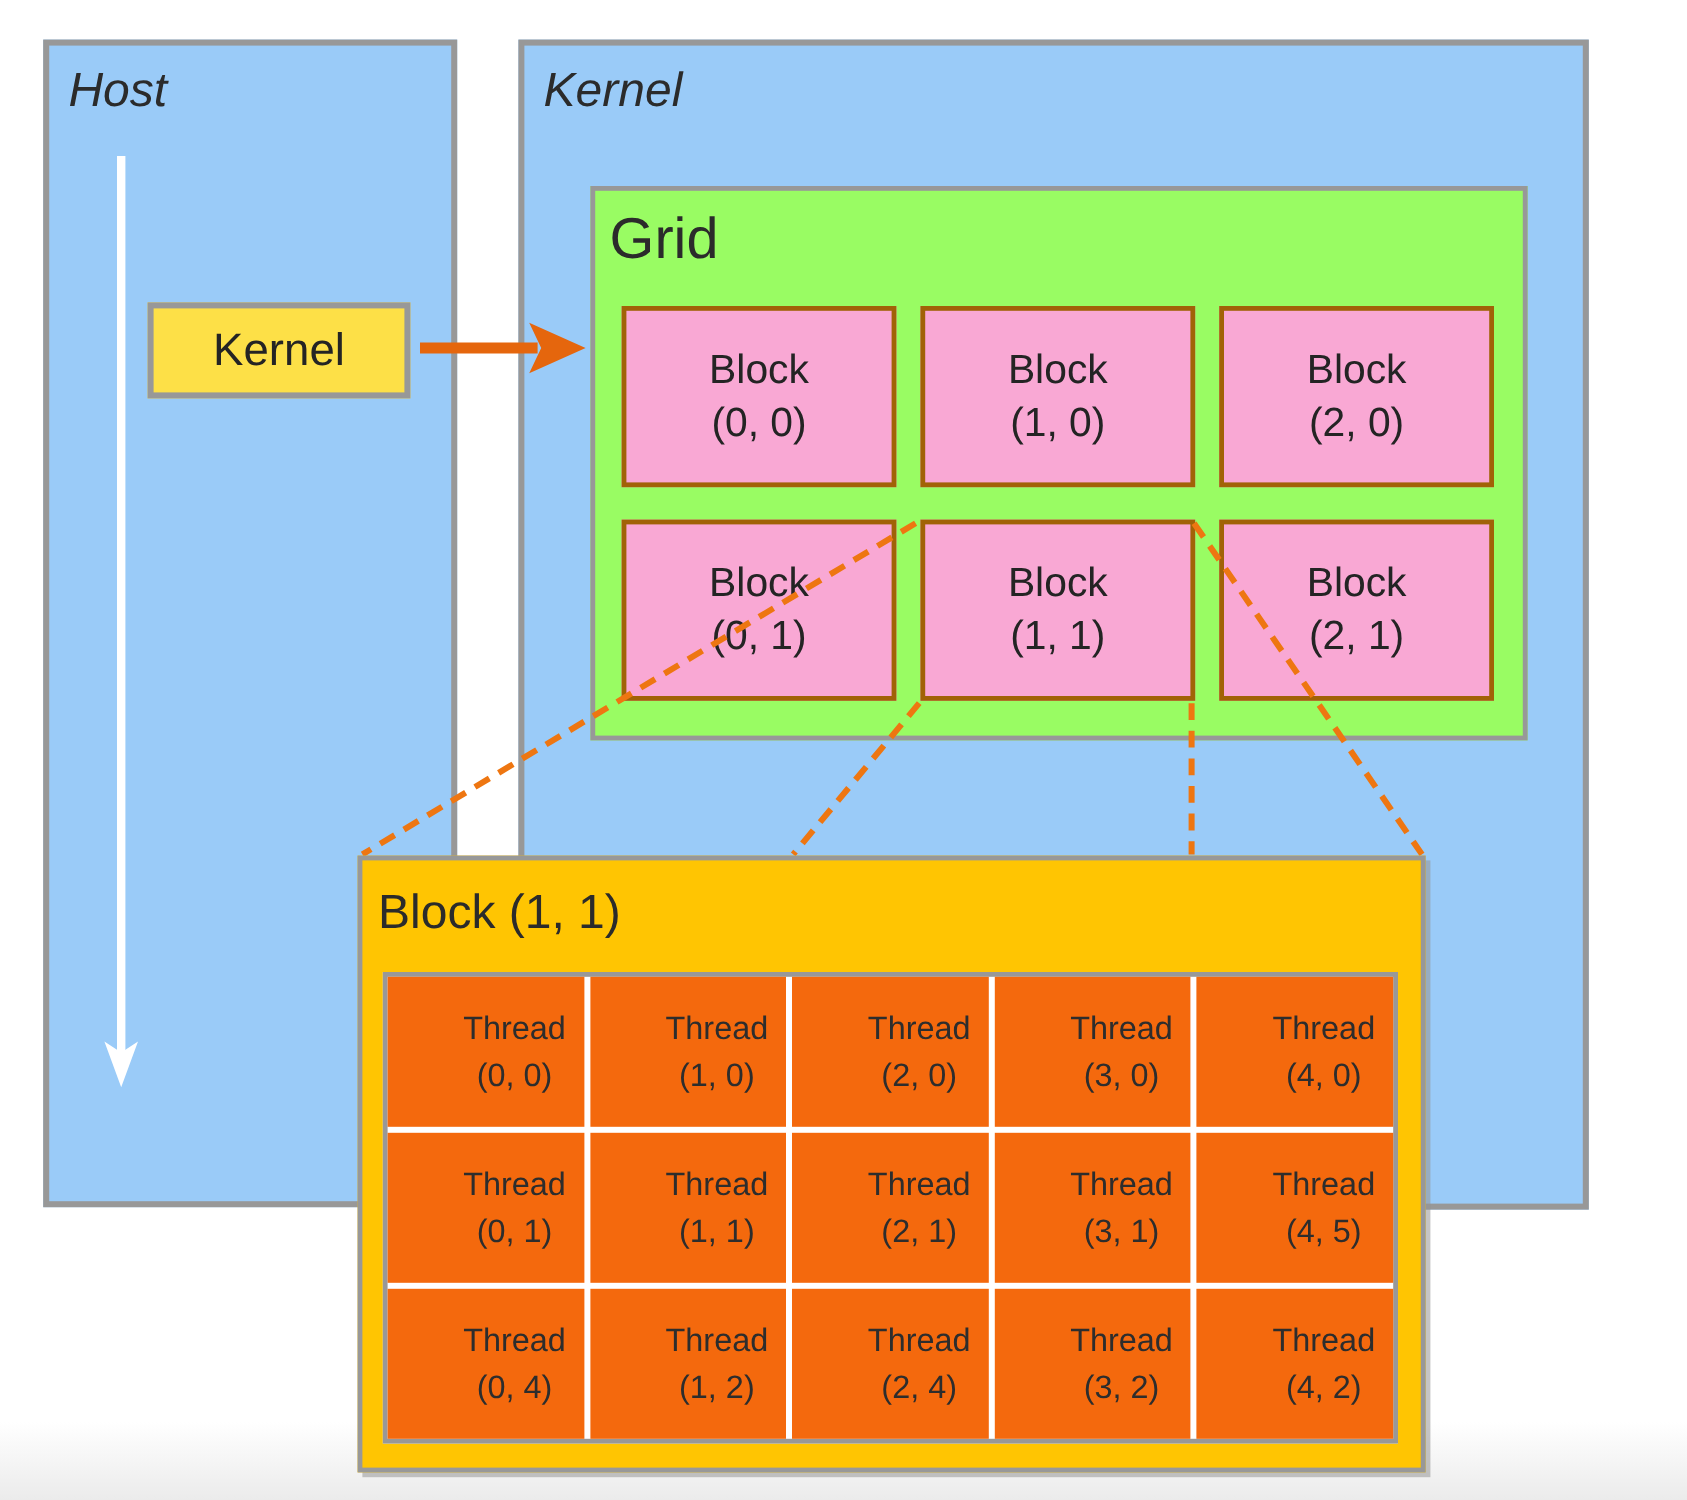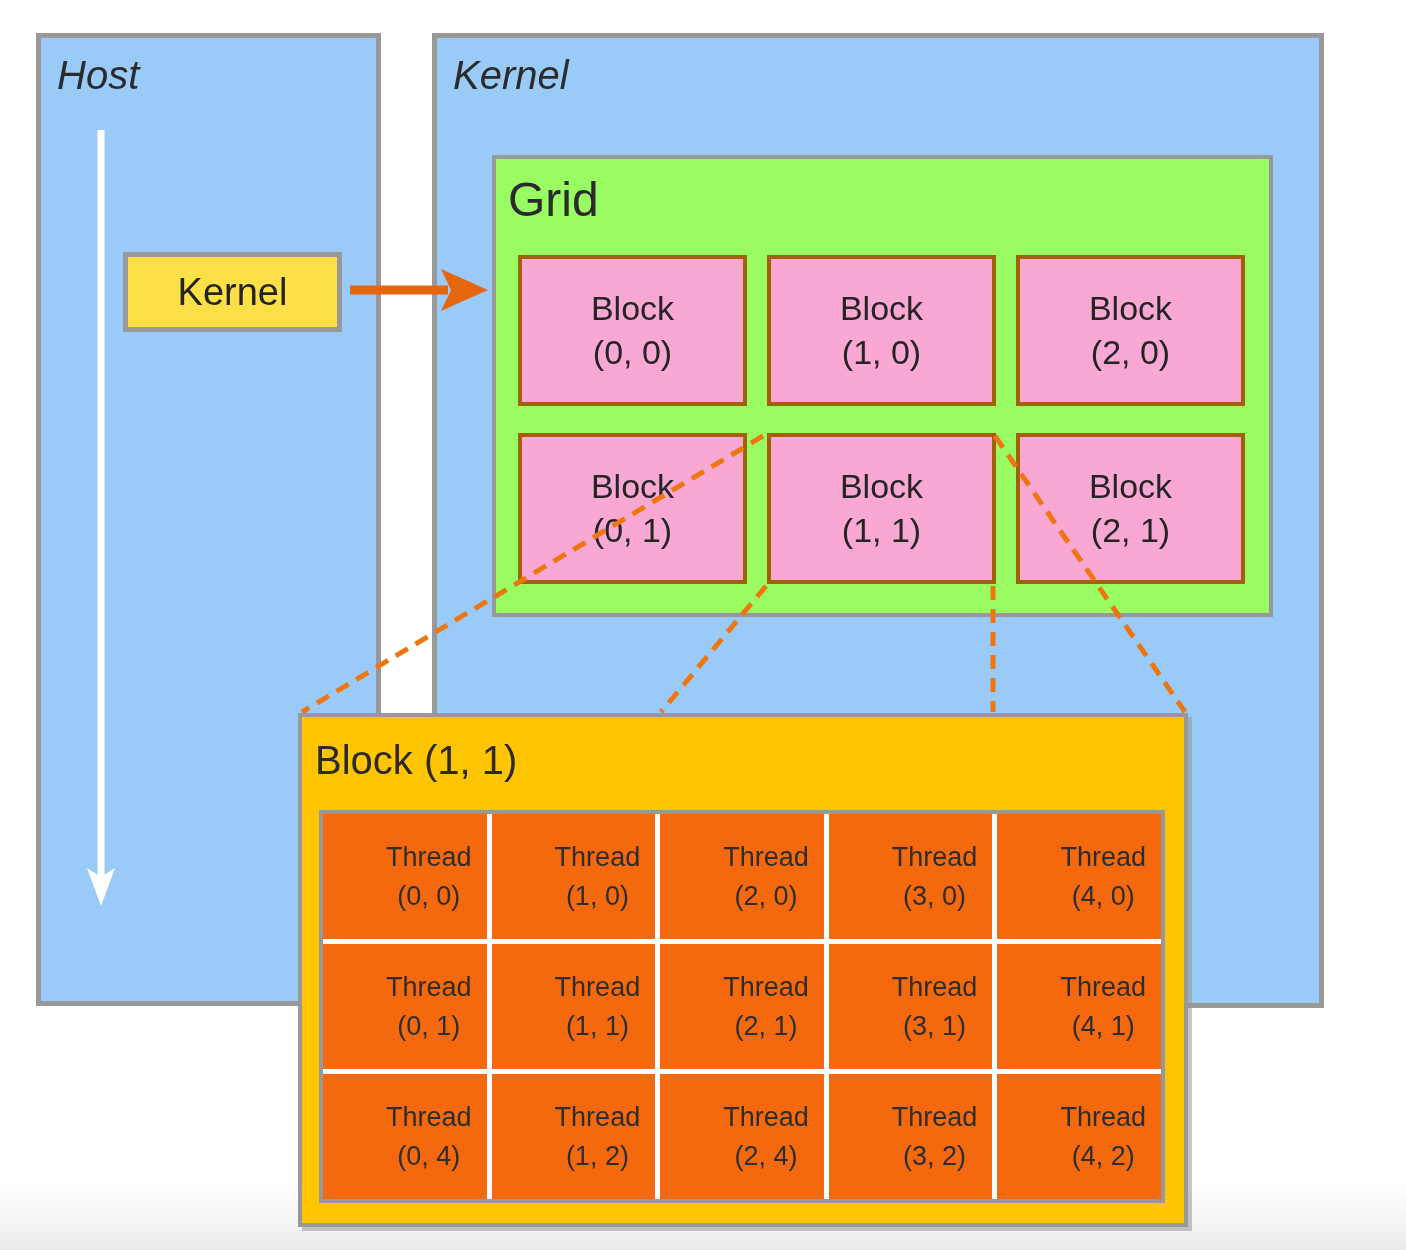--- a/index.html
+++ b/index.html
@@ -146,21 +146,21 @@
       <div class="thread-tile">
         <span>Thread</span>
         <span>(2, 1)</span>
       </div>
       <div class="thread-tile">
         <span>Thread</span>
         <span>(3, 1)</span>
       </div>
       <div class="thread-tile">
         <span>Thread</span>
-        <span>(4, 1)</span>
+        <span>(4, 5)</span>
       </div>
       <div class="thread-tile">
         <span>Thread</span>
         <span>(0, 4)</span>
       </div>
       <div class="thread-tile">
         <span>Thread</span>
         <span>(1, 2)</span>
       </div>
       <div class="thread-tile">

